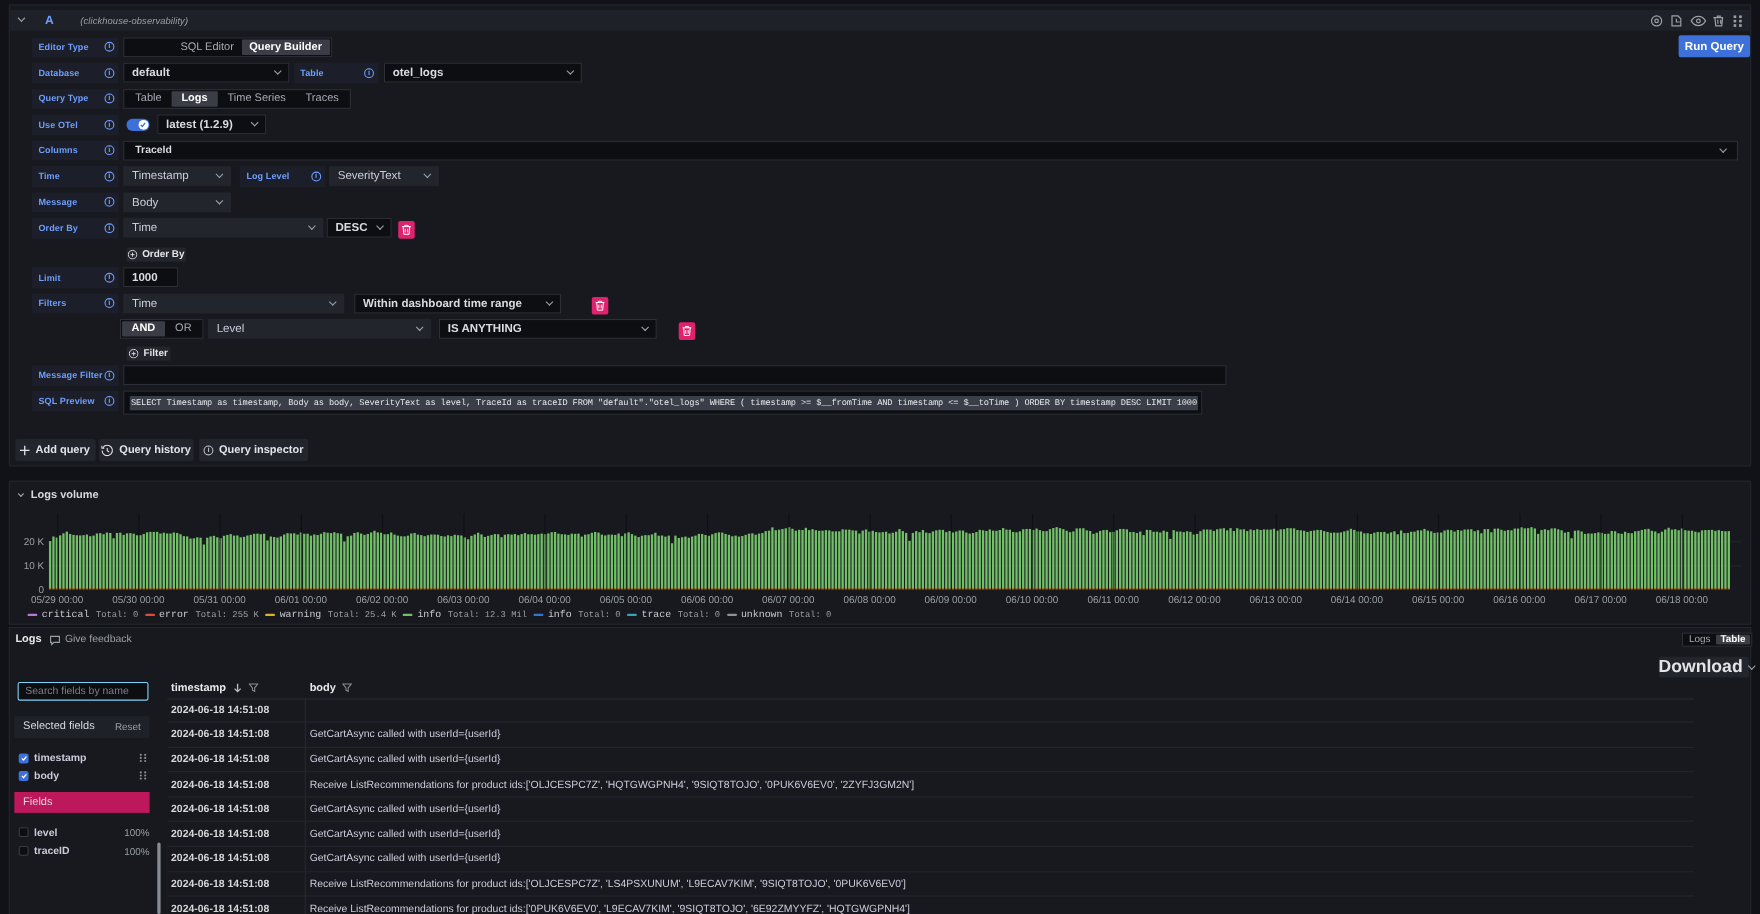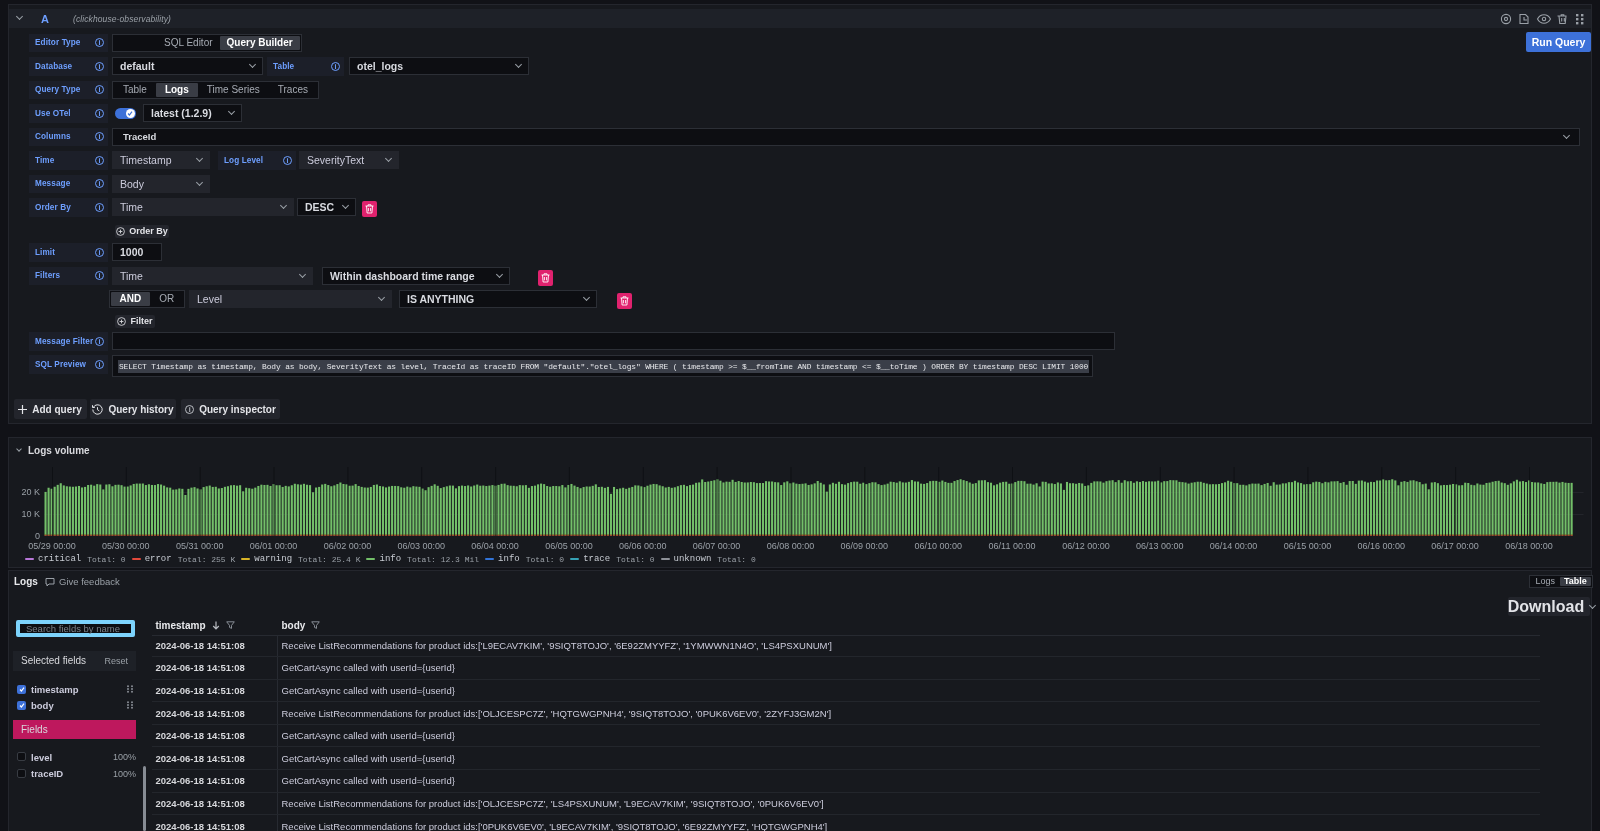--- a/index.html
+++ b/index.html
@@ -1787,21 +1787,21 @@
 </div>
 
 <div class="btn" style="left:1508px; top:597px; width:82px; height:19px; font-size:16px;">
   <svg width="10" height="11" viewBox="0 0 10 11" fill="none" stroke="#e3e4e8" stroke-width="1" style="margin-right:5px;">
     <path d="M5 .5v5.5M2.8 4L5 6.2 7.2 4"></path>
       <path d="M1 5.5H.8v4.7h8.4V5.5H9"></path>
   </svg>Download
   <div class="chev" style="margin-left:6px; margin-top:-2px;"></div>
 </div>
 
-<div class="abs" style="left:16px; top:620px; width:119px; height:16.5px; background:#0d0e12; border:4px solid #7dd3fc;
+<div class="abs" style="left:16px; top:620px; width:119px; height:16.5px; background:#0d0e12; border:1px solid #7dd3fc;
   border-radius:2px; color:#7b8087; font-size:9.5px; display:flex; align-items:center; padding:4px 6px;">Search fields by name</div>
 
 <div class="abs" style="left:13px; top:651px; width:123px; height:19.5px; background:#1e2127; display:flex; align-items:center; padding:0 8px;">
   <span style="color:#d8d9dd; font-size:10px;">Selected fields</span>
   <span style="margin-left:auto; color:#9aa0a7; font-size:9px;">Reset</span>
 </div>
 
 <div class="abs" style="left:17px; top:684.5px; width:9px; height:9px; background:#3d71d9; border-radius:2px;
   display:flex;align-items:center;justify-content:center;">
   <svg width="6" height="5" viewBox="0 0 6 5">
@@ -1866,21 +1866,20 @@
     </svg>
 </div>
 <div class="abs" style="left:152px; top:634.5px; width:1388px; height:1px; background:#272a31;"></div>
 <div class="abs" style="left:277px; top:634.5px; width:1px; height:196.5px; background:#272a31;"></div>
 
 <div class="abs" style="left:152px; top:634.5px; width:1388px; height:196.5px; overflow:hidden;
   font-size:10px; color:#ccccdc;">
 
   <div class="trow">
       <span class="ts">2024-06-18 14:51:08</span>
-      <span class="bd">Receive ListRecommendations for product ids:['L9ECAV7KIM', '9SIQT8TOJO', '6E92ZMYYFZ', '1YMWWN1N4O', 'LS4PSXUNUM']</span>
     </div>
   <div class="trow">
       <span class="ts">2024-06-18 14:51:08</span>
       <span class="bd">GetCartAsync called with userId={userId}</span>
     </div>
   <div class="trow">
       <span class="ts">2024-06-18 14:51:08</span>
       <span class="bd">GetCartAsync called with userId={userId}</span>
     </div>
   <div class="trow">

